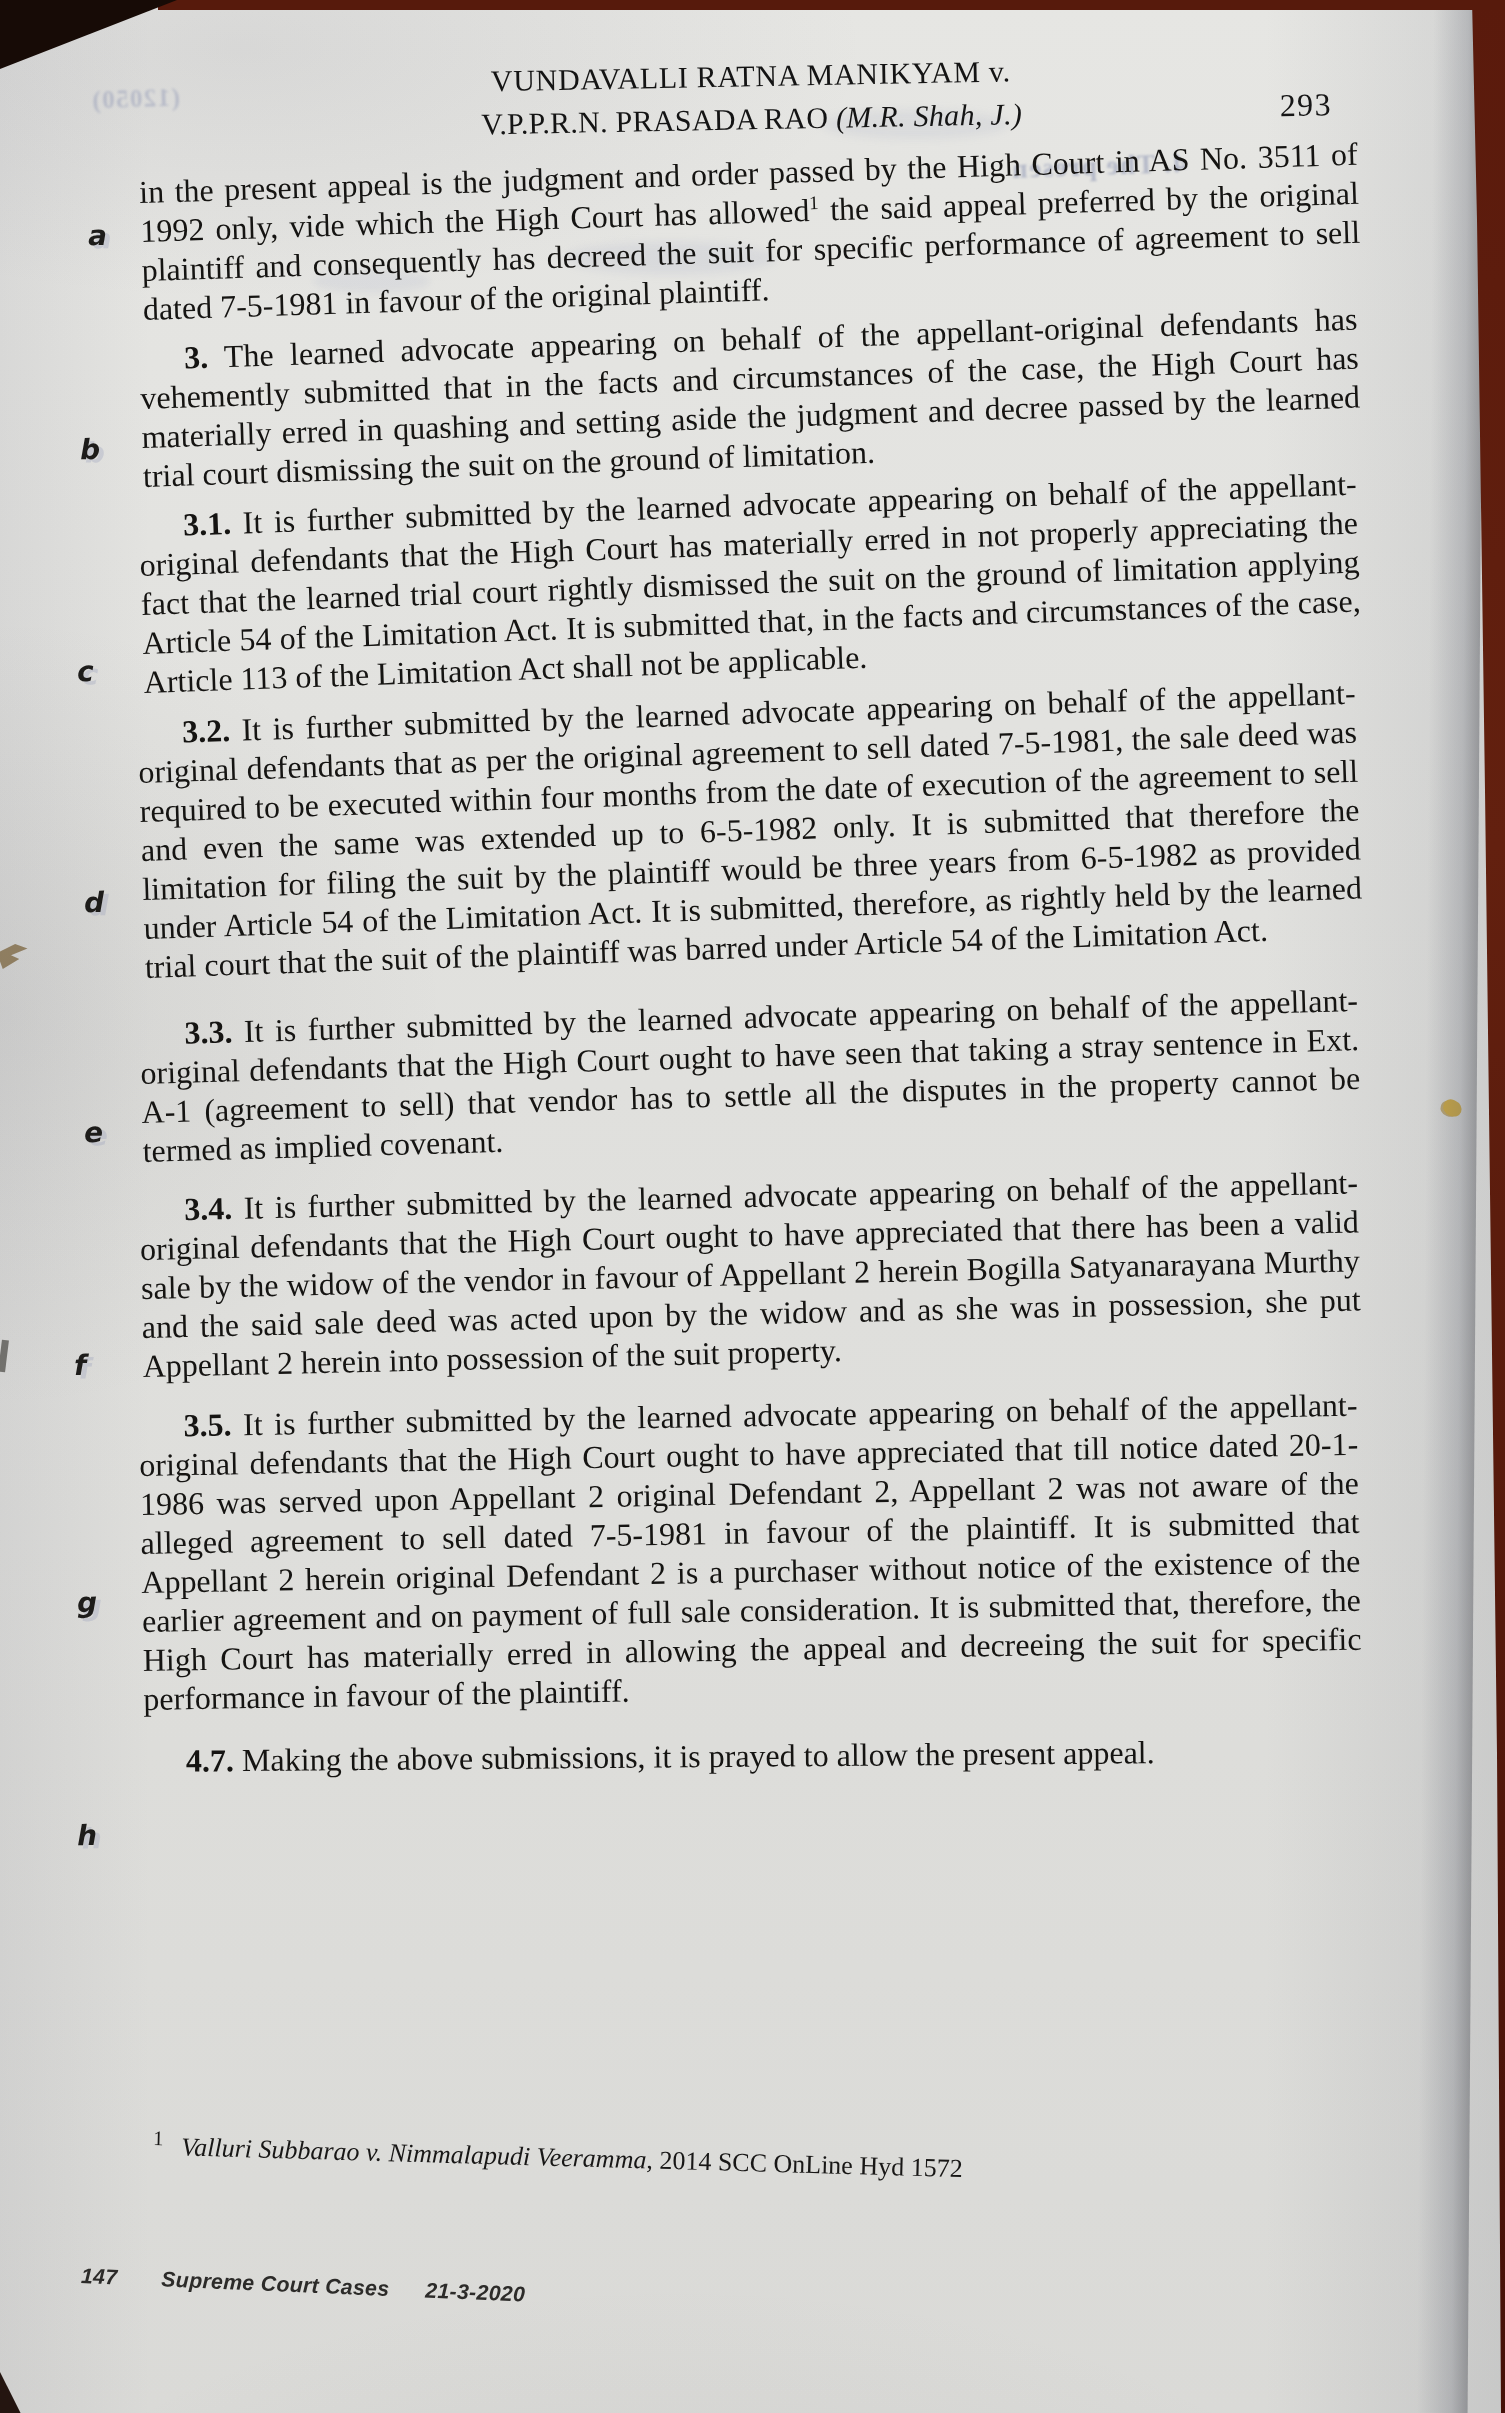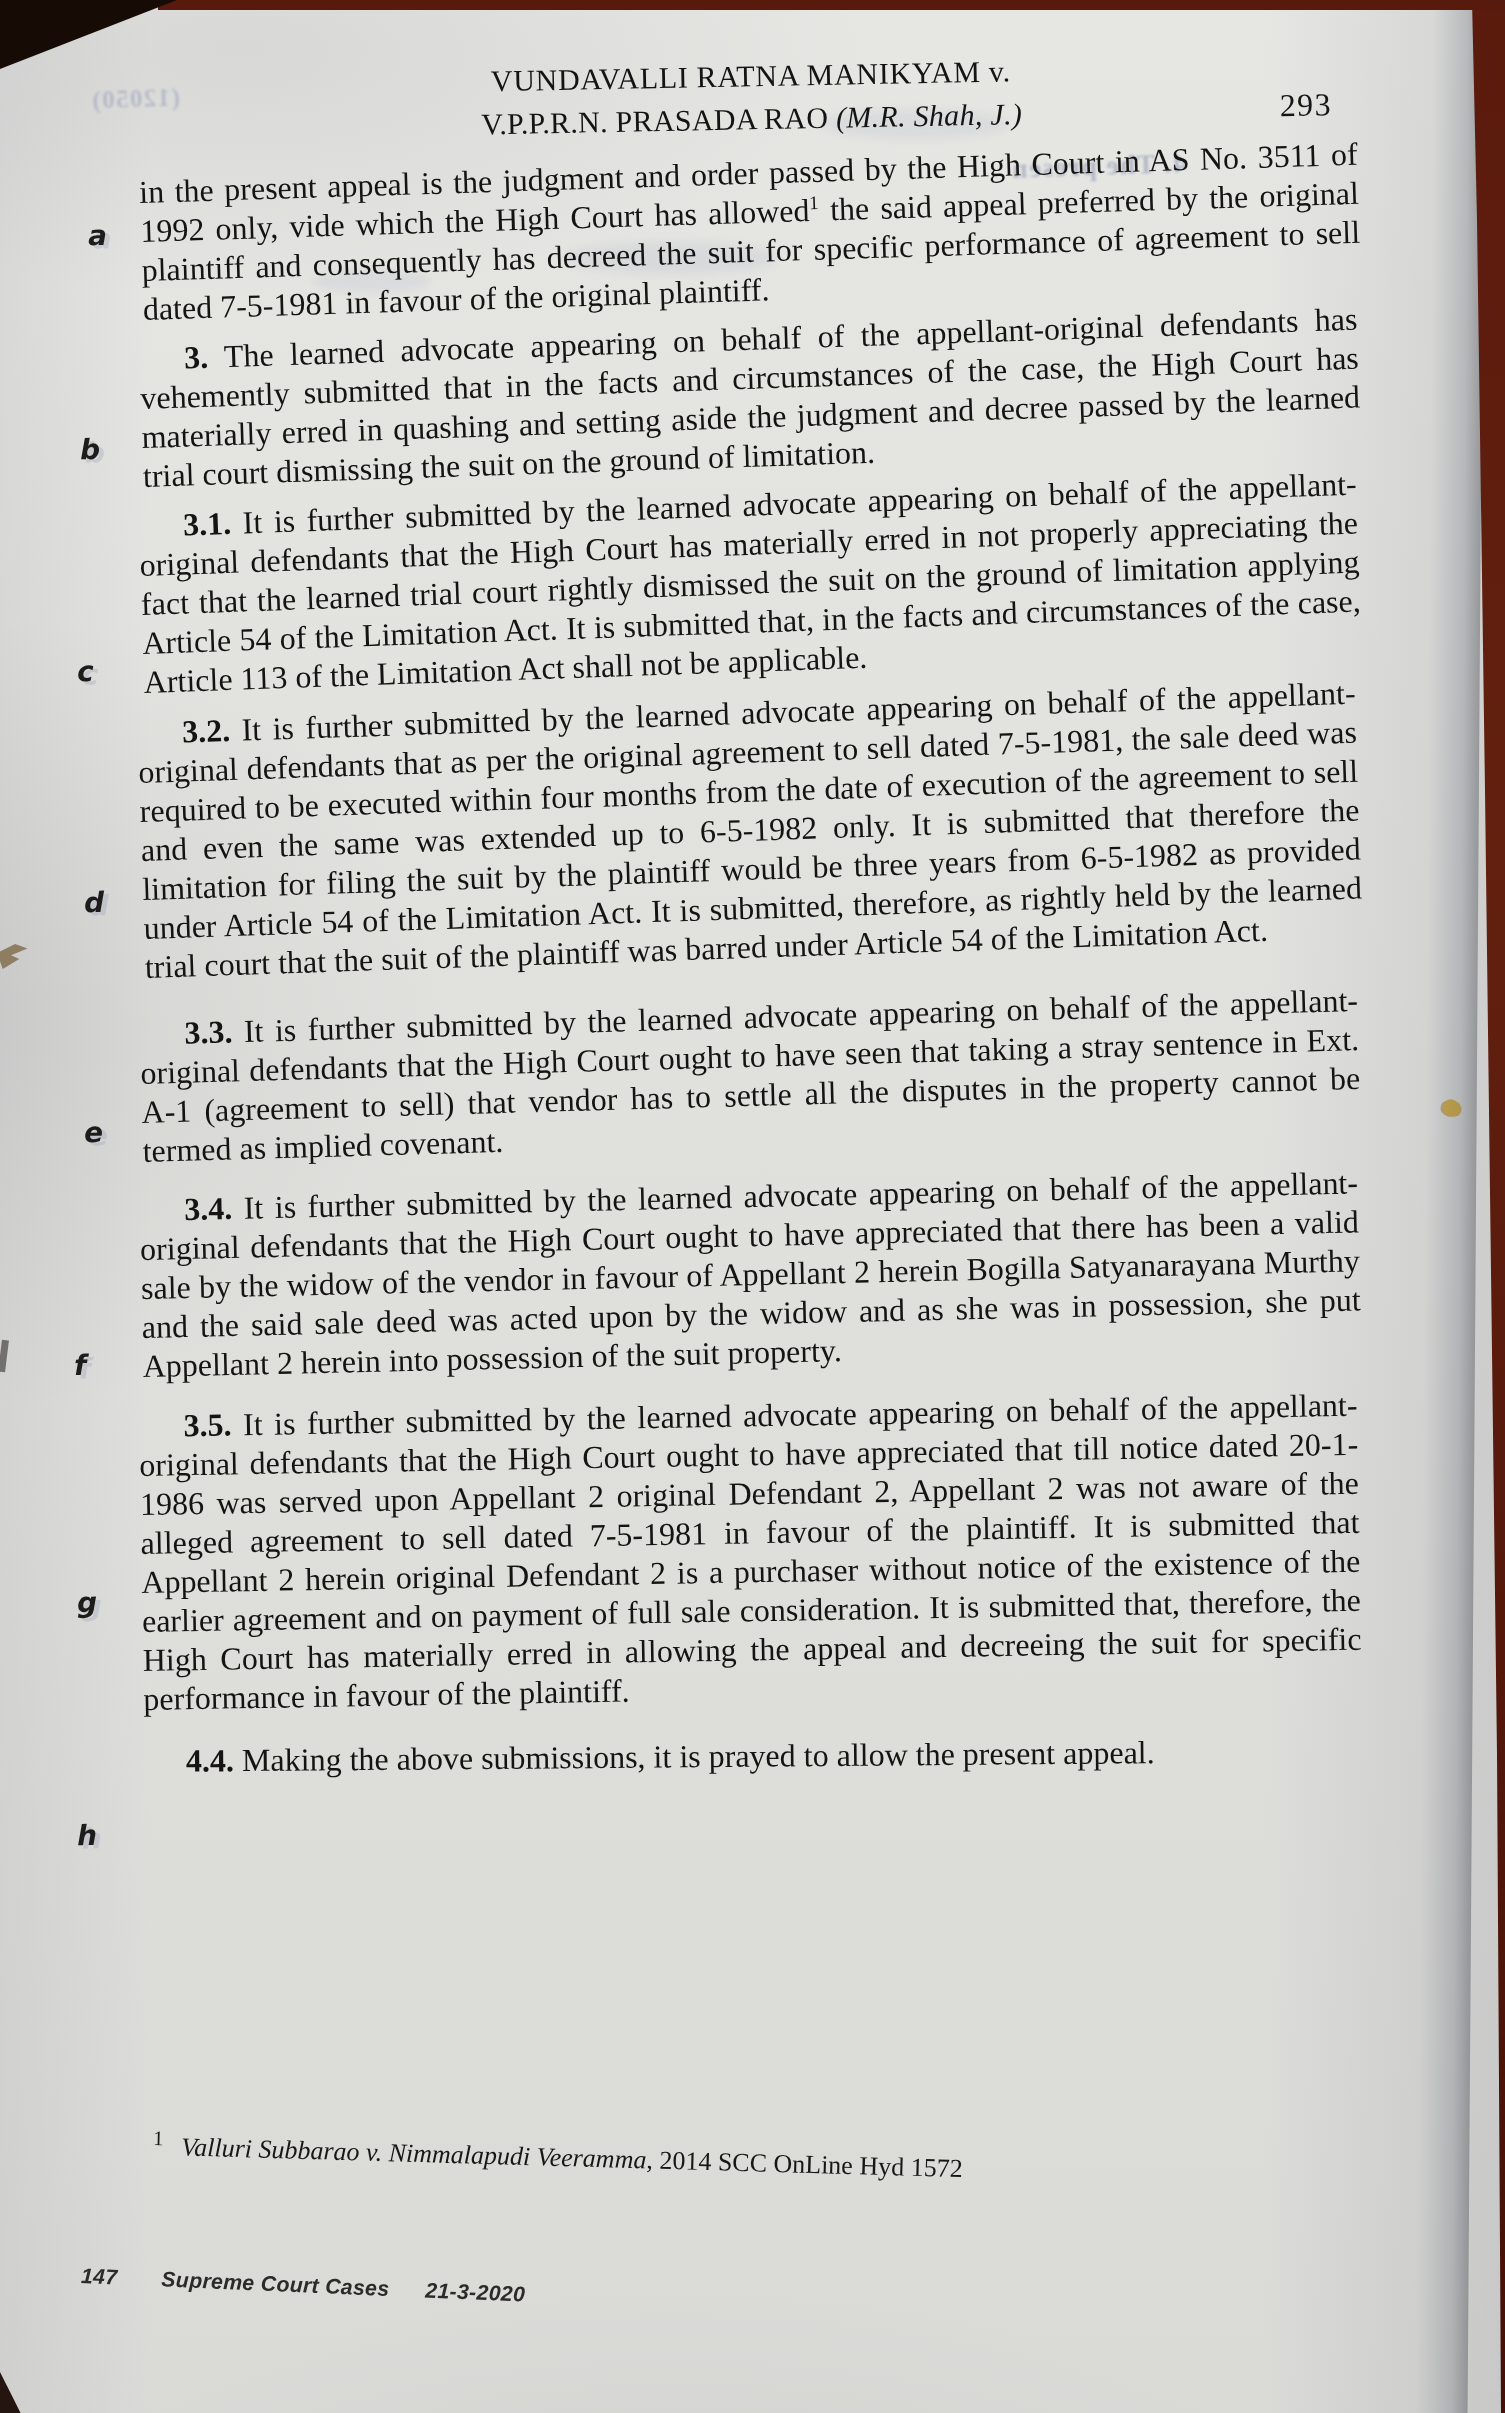--- a/index.html
+++ b/index.html
@@ -207,21 +207,21 @@
       <b class="pnum">3.4.</b>
       <span>It is further submitted by the learned advocate appearing on behalf of the appellant-original defendants that the High Court ought to have appreciated that there has been a valid sale by the widow of the vendor in favour of Appellant 2 herein Bogilla Satyanarayana Murthy and the said sale deed was acted upon by the widow and as she was in possession, she put Appellant 2 herein into possession of the suit property.</span>
     </p>
 
     <p class="body-para r6">
       <b class="pnum">3.5.</b>
       <span>It is further submitted by the learned advocate appearing on behalf of the appellant-original defendants that the High Court ought to have appreciated that till notice dated 20-1-1986 was served upon Appellant 2 original Defendant 2, Appellant 2 was not aware of the alleged agreement to sell dated 7-5-1981 in favour of the plaintiff. It is submitted that Appellant 2 herein original Defendant 2 is a purchaser without notice of the existence of the earlier agreement and on payment of full sale consideration. It is submitted that, therefore, the High Court has materially erred in allowing the appeal and decreeing the suit for specific performance in favour of the plaintiff.</span>
     </p>
 
     <p class="body-para r7">
-      <b class="pnum">4.4.</b>
+      <b class="pnum">4.7.</b>
       <span>Making the above submissions, it is prayed to allow the present appeal.</span>
     </p>
 
   </div>
 
   <div class="footnote">
     <span class="fn-marker">1</span><span class="fn-case">Valluri Subbarao v. Nimmalapudi Veeramma</span><span class="fn-cite">, 2014 SCC OnLine Hyd 1572</span>
   </div>
 
   <div class="page-footer">

